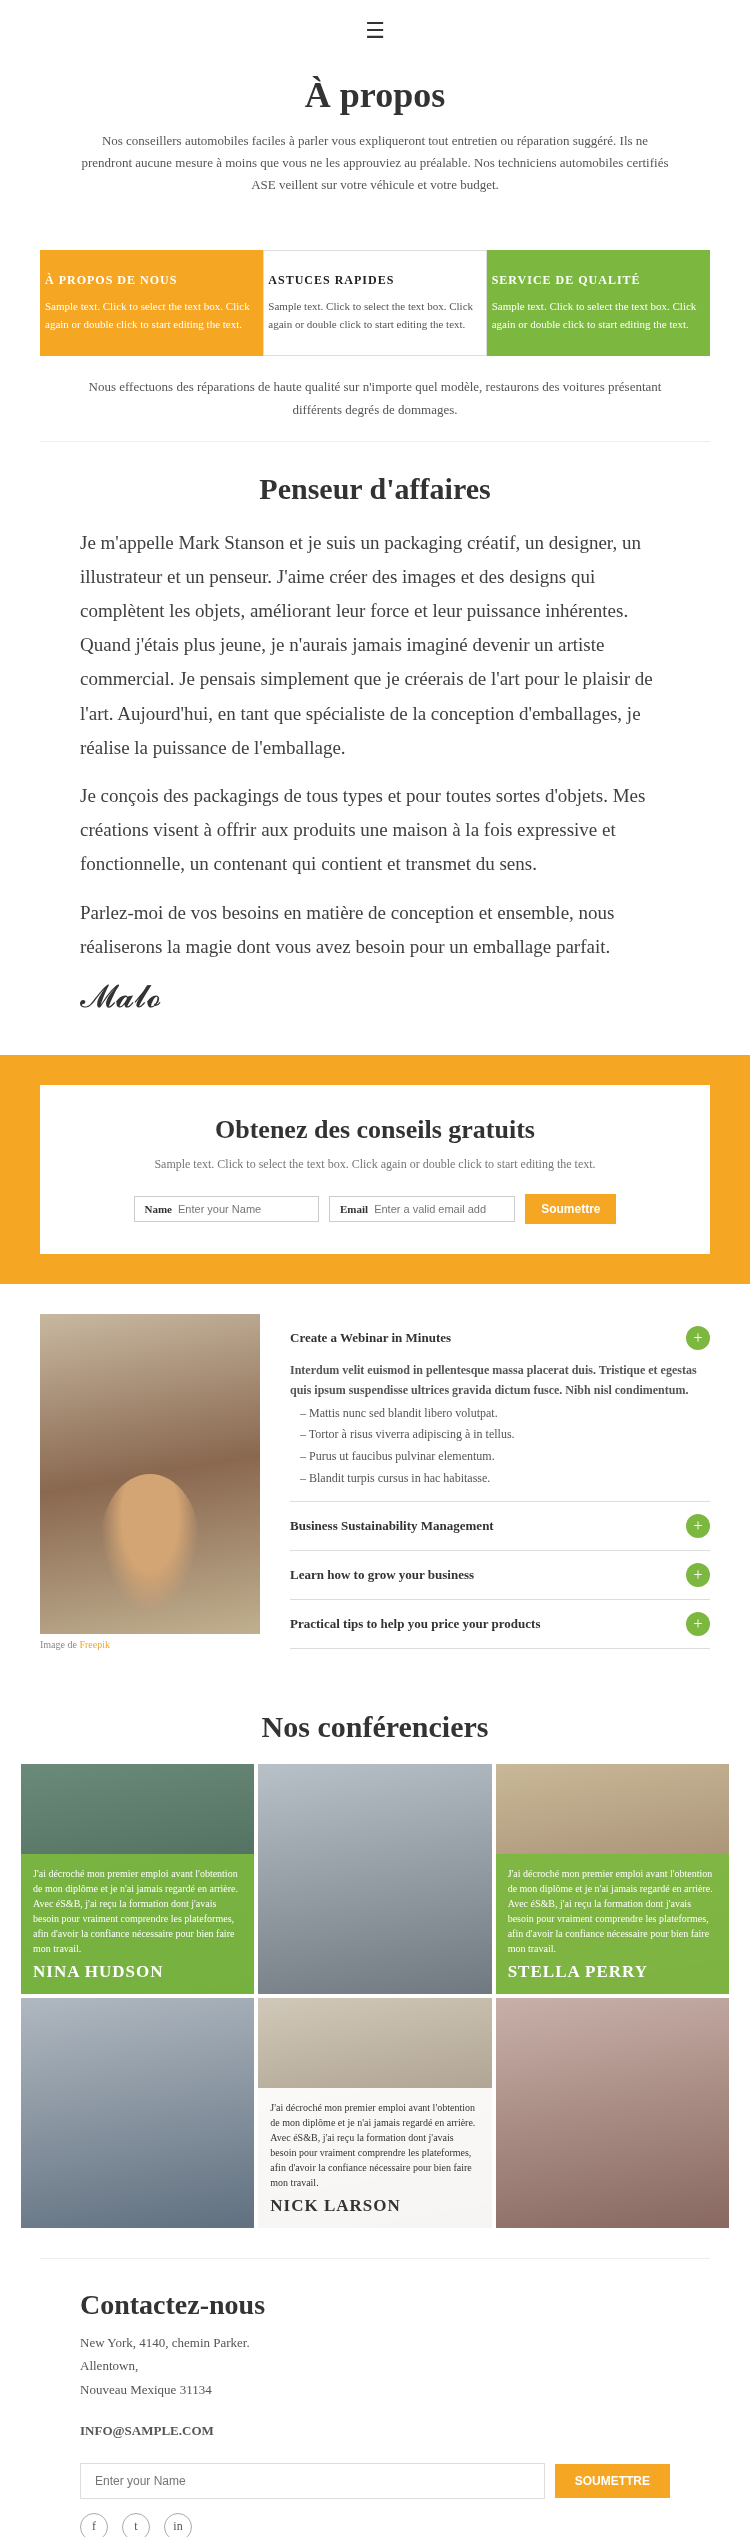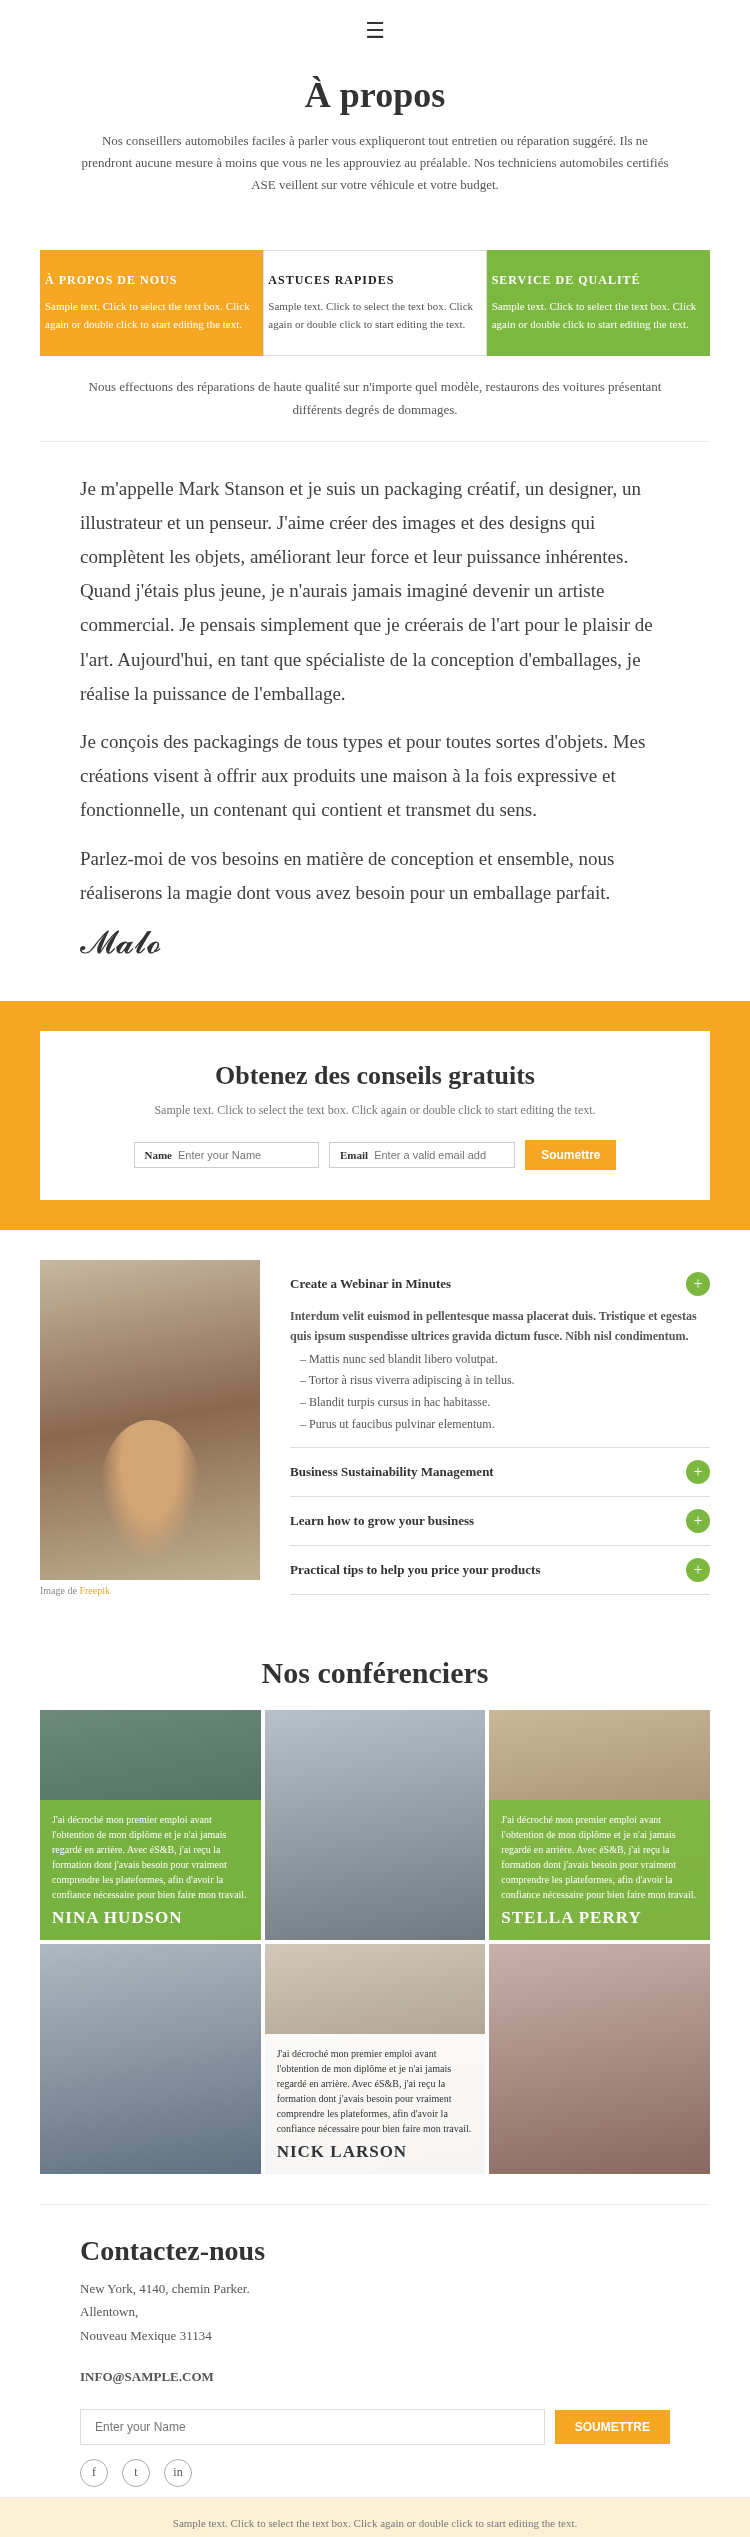--- a/index.html
+++ b/index.html
@@ -55,21 +55,21 @@
     .accordion-header { display: flex; justify-content: space-between; align-items: center; cursor: pointer; }
     .accordion-title { font-size: 13px; font-weight: 700; color: #333; }
     .accordion-plus { background: #7cb83f; color: #fff; width: 24px; height: 24px; border-radius: 50%; display: flex; align-items: center; justify-content: center; font-size: 16px; font-weight: 300; flex-shrink: 0; }
     .accordion-body { margin-top: 10px; }
     .accordion-body p { font-size: 12px; color: #555; line-height: 1.7; font-weight: 700; margin-bottom: 2px; }
     .accordion-body ul { list-style: none; padding-left: 10px; }
     .accordion-body ul li { font-size: 12px; color: #555; line-height: 1.8; }
     .accordion-body ul li::before { content: '– '; }
 
     
-    .speakers-section { padding: 30px 40px; }
+    .speakers-section { padding: 30px 21px; }
     .speakers-section h2 { text-align: center; font-size: 30px; font-weight: 700; margin-bottom: 20px; }
     .speakers-grid { display: grid; grid-template-columns: 1fr 1fr 1fr; gap: 4px; }
     .speaker-card { position: relative; overflow: hidden; }
     .speaker-img-placeholder { width: 100%; height: 200px; }
     .speaker-overlay { position: absolute; bottom: 0; left: 0; right: 0; padding: 12px; }
     .speaker-overlay-green { background: rgba(124,184,63,0.92); }
     .speaker-overlay-white { background: rgba(255,255,255,0.92); }
     .speaker-quote { font-size: 10px; color: #fff; line-height: 1.5; margin-bottom: 6px; }
     .speaker-quote-dark { color: #333; }
     .speaker-name { font-size: 17px; font-weight: 900; letter-spacing: 1px; text-transform: uppercase; color: #fff; }
@@ -124,20 +124,21 @@
   </div>
 </div>
 
 <div class="apropos-bottom">
   <p>Nous effectuons des réparations de haute qualité sur n'importe quel modèle, restaurons des voitures présentant différents degrés de dommages.</p>
 </div>
 
 <div class="section-divider"></div>
 
 <div class="penseur-section">
+  <h2>Penseur d'affaires</h2>
   <p>Je m'appelle Mark Stanson et je suis un packaging créatif, un designer, un illustrateur et un penseur. J'aime créer des images et des designs qui complètent les objets, améliorant leur force et leur puissance inhérentes. Quand j'étais plus jeune, je n'aurais jamais imaginé devenir un artiste commercial. Je pensais simplement que je créerais de l'art pour le plaisir de l'art. Aujourd'hui, en tant que spécialiste de la conception d'emballages, je réalise la puissance de l'emballage.</p>
   <p>Je conçois des packagings de tous types et pour toutes sortes d'objets. Mes créations visent à offrir aux produits une maison à la fois expressive et fonctionnelle, un contenant qui contient et transmet du sens.</p>
   <p>Parlez-moi de vos besoins en matière de conception et ensemble, nous réaliserons la magie dont vous avez besoin pour un emballage parfait.</p>
   <div class="signature">𝓜𝓪𝓵𝓸</div>
 </div>
 
 <div class="cta-section">
   <div class="cta-inner">
     <h2>Obtenez des conseils gratuits</h2>
     <p class="cta-sub">Sample text. Click to select the text box. Click again
@@ -172,22 +173,22 @@
     <div class="accordion-item accordion-item-open">
       <div class="accordion-header">
         <span class="accordion-title">Create a Webinar in Minutes</span>
         <span class="accordion-plus">+</span>
       </div>
       <div class="accordion-body">
         <p>Interdum velit euismod in pellentesque massa placerat duis. Tristique et egestas quis ipsum suspendisse ultrices gravida dictum fusce. Nibh nisl condimentum.</p>
         <ul>
           <li>Mattis nunc sed blandit libero volutpat.</li>
           <li>Tortor à risus viverra adipiscing à in tellus.</li>
+          <li>Purus ut faucibus pulvinar elementum.</li>
           <li>Blandit turpis cursus in hac habitasse.</li>
-          <li>Purus ut faucibus pulvinar elementum.</li>
         </ul>
       </div>
     </div>
 
     <div class="accordion-item">
       <div class="accordion-header">
         <span class="accordion-title">Business Sustainability Management</span>
         <span class="accordion-plus">+</span>
       </div>
     </div>

